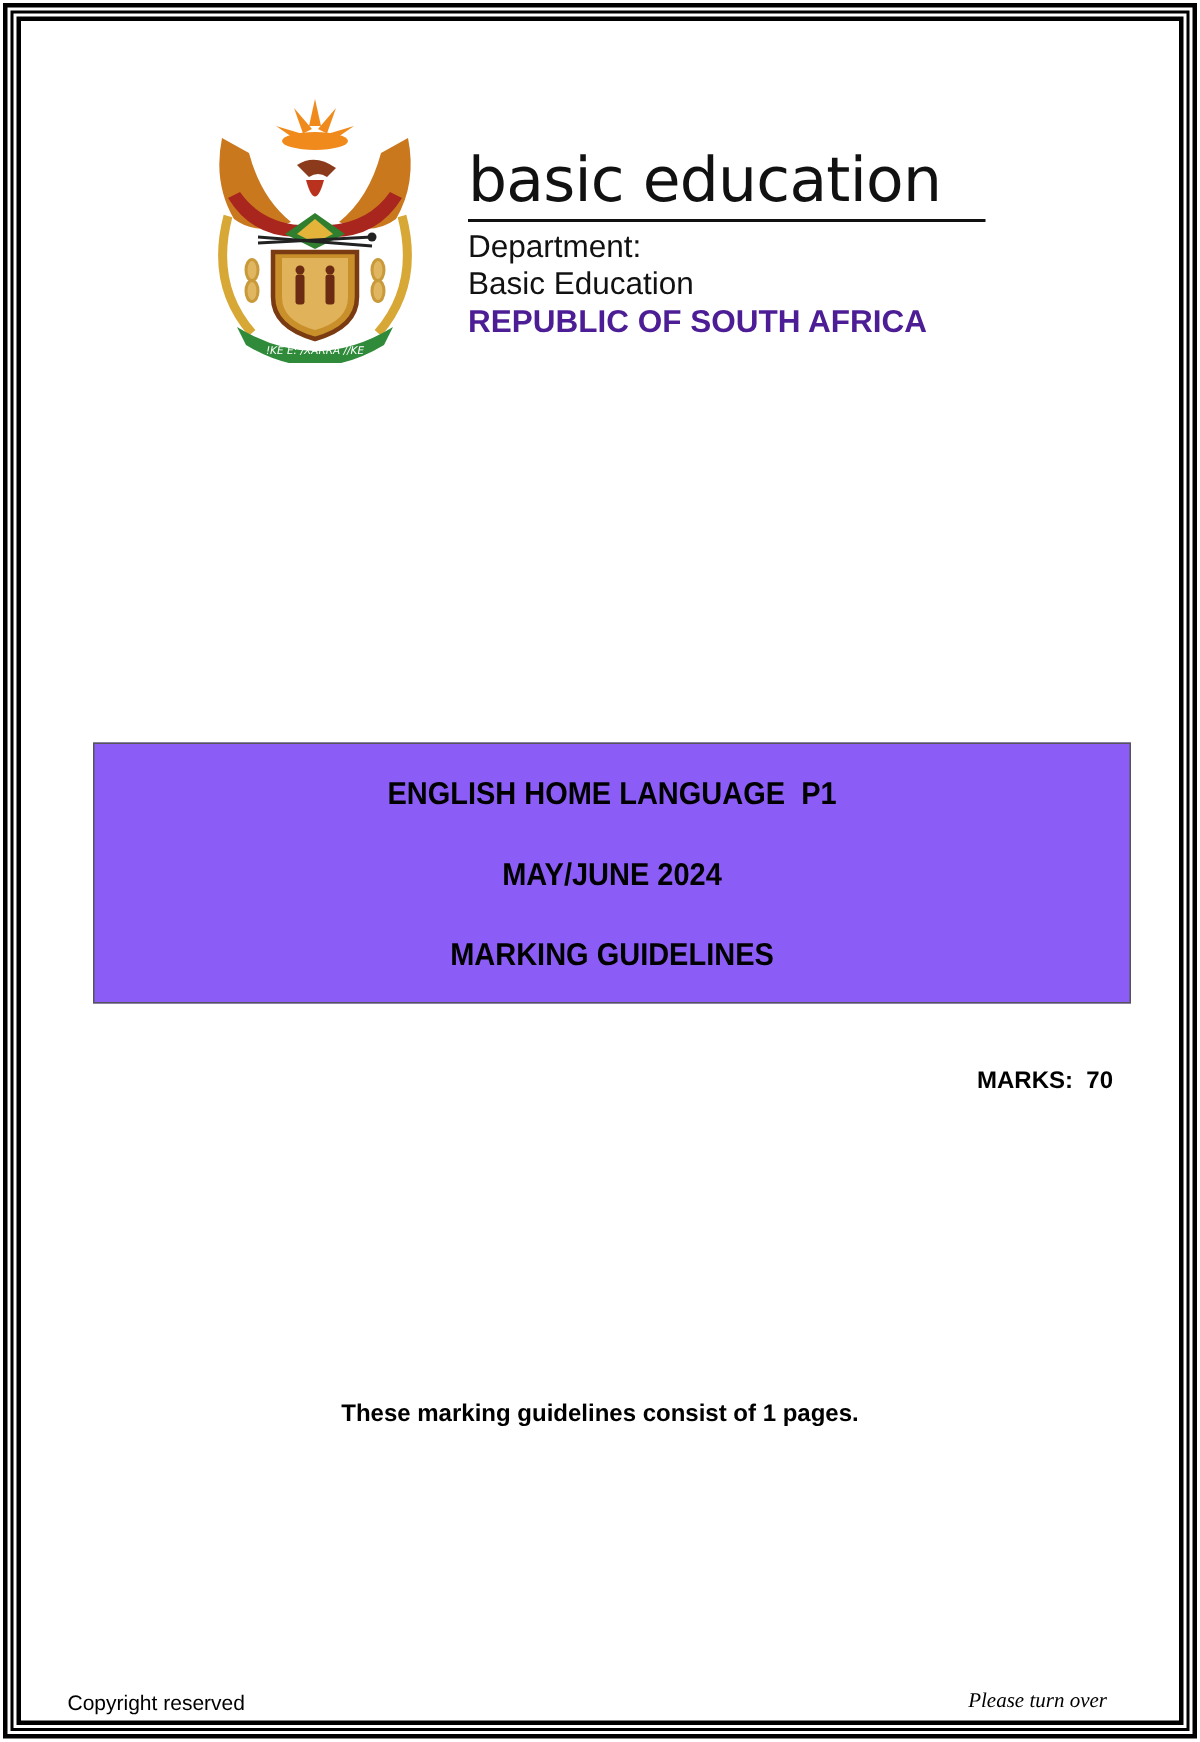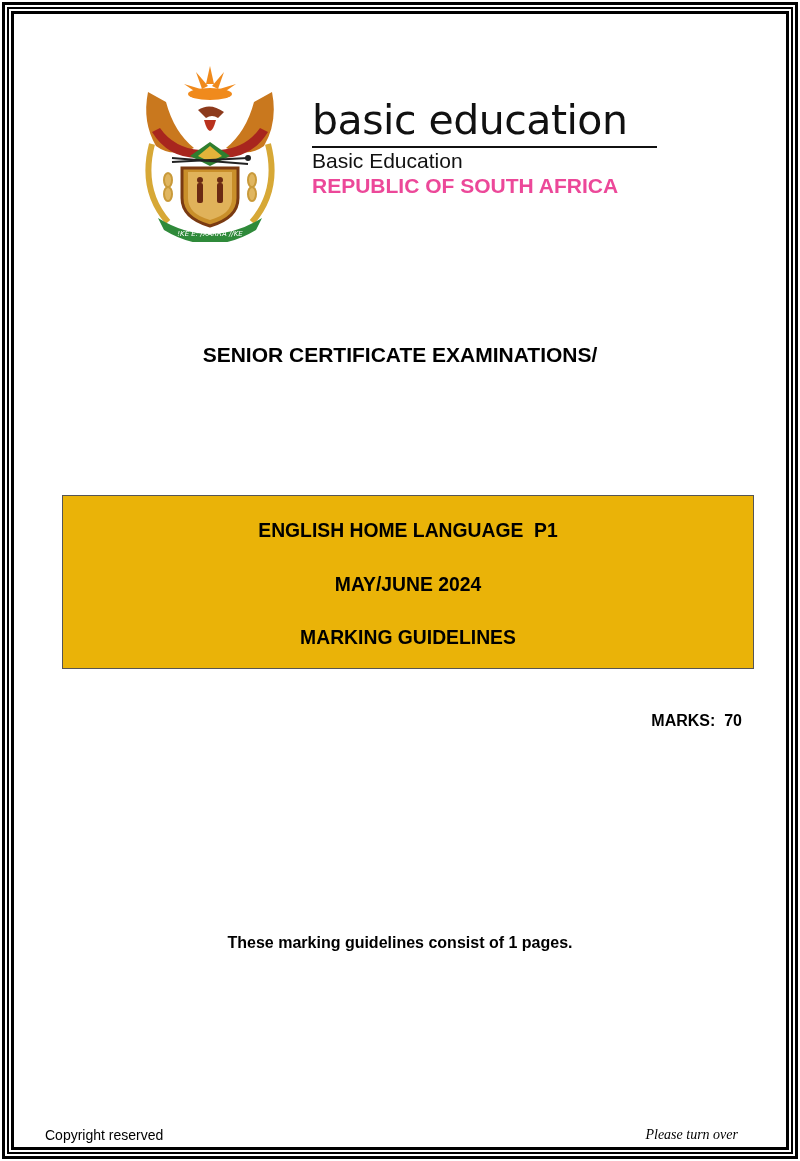--- a/index.html
+++ b/index.html
@@ -9,25 +9,25 @@
   .frame-outer { position: absolute; left: 2px; top: 2px; right: 2px; bottom: 2px; border: 3px solid #000; }
   .frame-mid { position: absolute; left: 7px; top: 7px; right: 7px; bottom: 7px; border: 2px solid #000; }
   .frame-inner { position: absolute; left: 11px; top: 11px; right: 11px; bottom: 11px; border: 3px solid #000; }
 
   
   .logo { position: absolute; left: 138px; top: 62px; width: 144px; height: 180px; }
   .brand { position: absolute; left: 312px; top: 96px; width: 350px; }
   .brand-main { font-family: "DejaVu Sans", sans-serif; font-size: 41px; line-height: 48px; letter-spacing: -0.5px; color: #111; font-weight: normal; }
   .brand-rule { height: 2px; background: #111; margin-top: 2px; width: 345px; }
   .brand-line { font-size: 21px; line-height: 25px; color: #111; }
-  .brand-bold { font-size: 21px; line-height: 26px; font-weight: bold; color: #ec4899; }
+  .brand-bold { font-size: 21px; line-height: 26px; font-weight: bold; color: #4c1d95; }
 
   .exam-title { position: absolute; left: 0; right: 0; top: 341px; text-align: center; font-weight: bold; font-size: 21px; line-height: 27px; }
 
-  .subject-box { position: absolute; left: 62px; top: 495px; width: 692px; height: 174px; background: #eab308; border: 1px solid #555; box-sizing: border-box; }
+  .subject-box { position: absolute; left: 62px; top: 495px; width: 692px; height: 174px; background: #8b5cf6; border: 1px solid #555; box-sizing: border-box; }
   .subject-line { position: absolute; left: 0; right: 0; text-align: center; font-weight: bold; font-size: 21px; line-height: 24px; transform: scaleX(0.92); }
 
   .marks { position: absolute; right: 58px; top: 712px; font-weight: bold; font-size: 16px; }
   .pages-note { position: absolute; left: 0; right: 0; top: 934px; text-align: center; font-weight: bold; font-size: 16px; }
 
   .footer-left { position: absolute; left: 45px; top: 1127px; font-size: 14px; }
   .footer-right { position: absolute; right: 62px; top: 1127px; font-style: italic; font-size: 14px; font-family: Liberation Serif, serif; }
 </style>
 </head>
 <body>
@@ -87,26 +87,26 @@
     </g>
 
     <path d="M20,156 Q72,188 124,156 L118,168 Q72,196 26,168 Z" fill="#2f8a3a"></path>
     <text x="72" y="174" font-size="7" fill="#fff" text-anchor="middle" font-family="DejaVu Sans, sans-serif" font-style="italic">!KE E: /XARRA //KE</text>
   </svg>
 </div>
 
 <div class="brand">
   <div class="brand-main">basic education</div>
   <div class="brand-rule"></div>
+  <div class="brand-line" style="margin-top:4px">Department:</div>
   <div class="brand-line">Basic Education</div>
   <div class="brand-bold">REPUBLIC OF SOUTH AFRICA</div>
 </div>
 
 <div class="exam-title">
-  <div>SENIOR CERTIFICATE EXAMINATIONS/</div>
 </div>
 
 <div class="subject-box">
   <div class="subject-line" style="top:22px; white-space:pre">ENGLISH HOME LANGUAGE  P1</div>
   <div class="subject-line" style="top:76px">MAY/JUNE 2024</div>
   <div class="subject-line" style="top:129px">MARKING GUIDELINES</div>
 </div>
 
 <div class="marks" style="white-space:pre">MARKS:  70</div>
 

